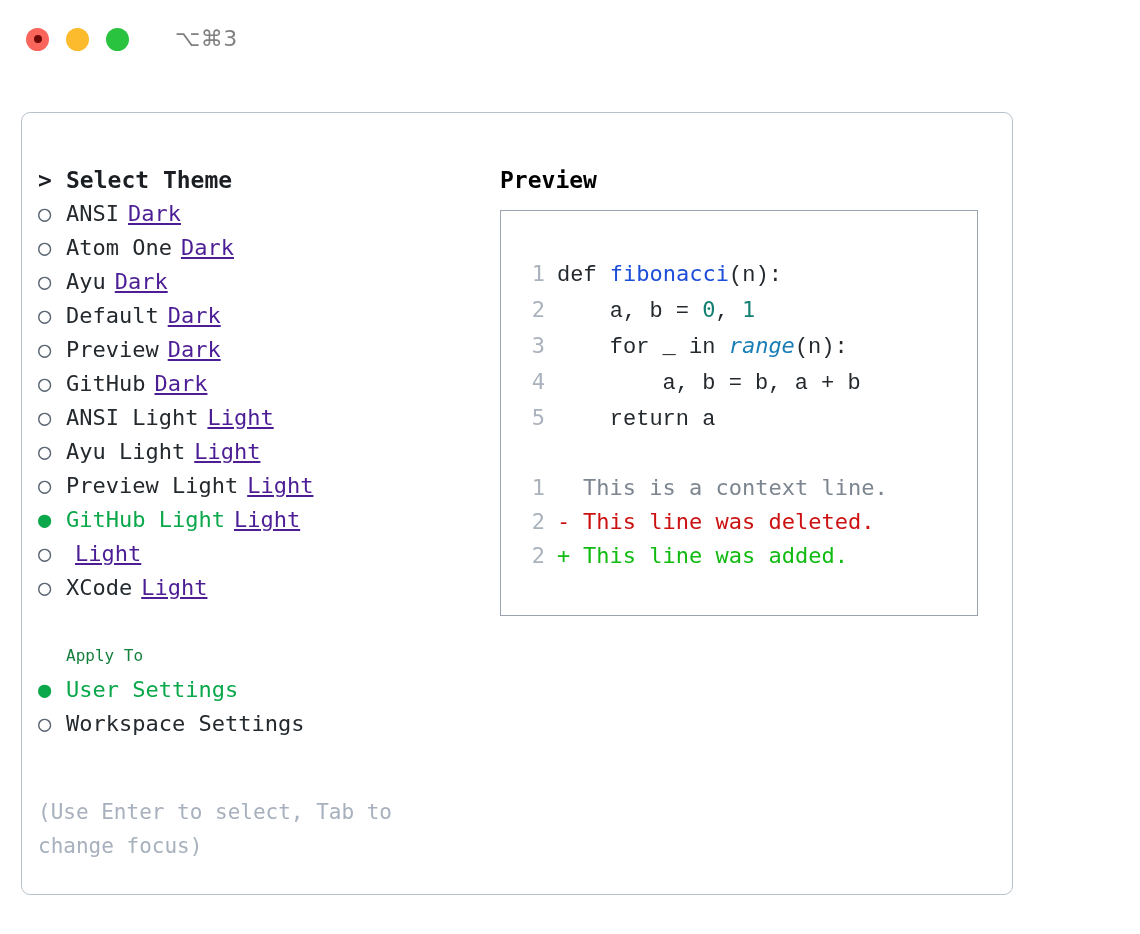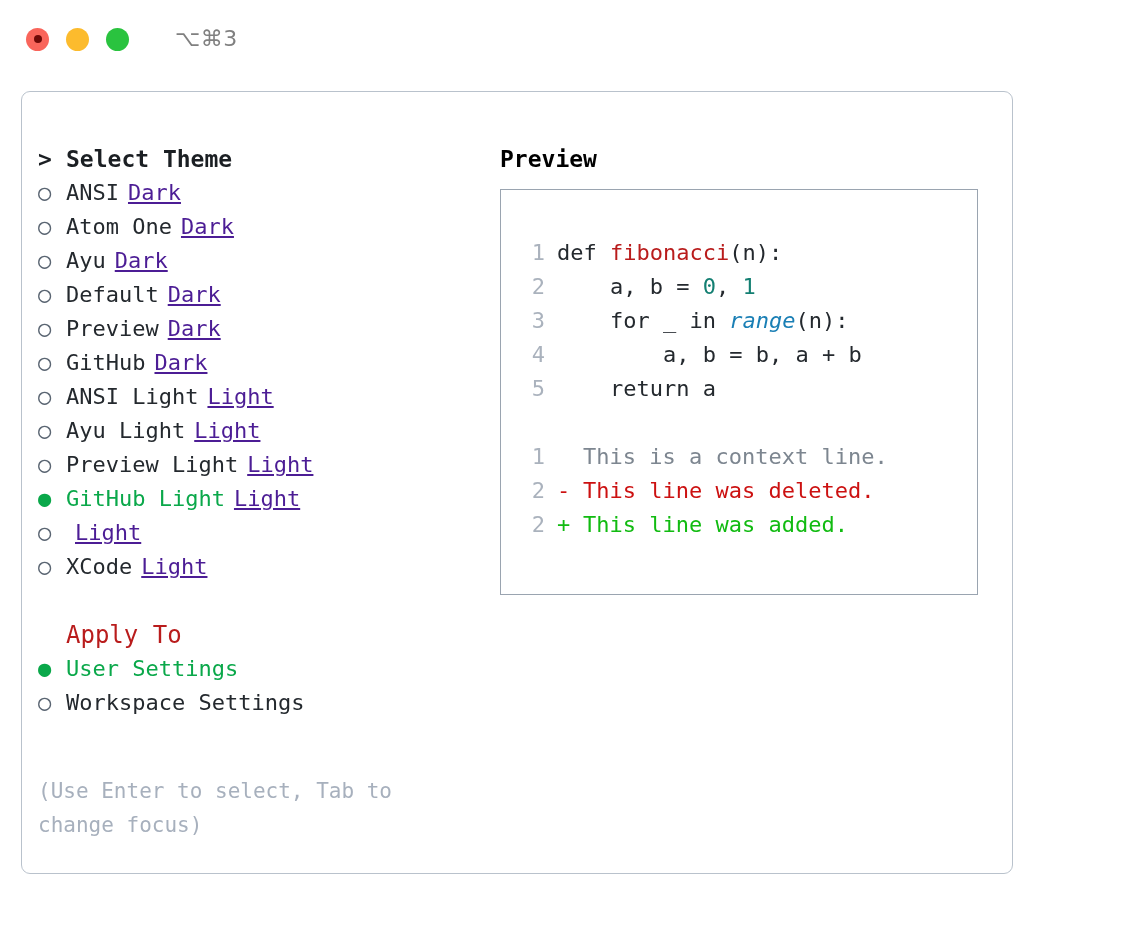--- a/index.html
+++ b/index.html
@@ -63,21 +63,21 @@
     font-size: 22px;
     font-family: "DejaVu Sans", "Liberation Sans", sans-serif;
     letter-spacing: 0.5px;
     line-height: 1;
   }
 
   
   #main-panel {
     position: absolute;
     left: 21px;
-    top: 91px;
+    top: 112px;
     width: 992px;
     height: 783px;
     border: 1.5px solid #b9c2cc;
     border-radius: 9px;
     box-sizing: border-box;
     background: #ffffff;
   }
 
   #panel-body {
     position: absolute;
@@ -124,23 +124,23 @@
   .theme-row.selected .dot { color: #0aa84a; }
   .theme-row .label { }
   .theme-row .tag {
     color: #4c1d95;
     margin-left: 9px;
     text-decoration: underline;
   }
 
   #apply-section { margin-top: 34px; }
   .apply-heading {
-    font-size: 24px;
-    line-height: 34px;
-    color: #b91c1c;
+    font-size: 16px;
+    line-height: 34px;
+    color: #15803d;
     white-space: pre;
     display: flex;
     align-items: baseline;
     text-align: center;
   }
   .apply-row {
     display: flex;
     align-items: baseline;
     font-size: 22px;
     line-height: 34px;
@@ -192,22 +192,22 @@
     white-space: pre;
   }
   .ln {
     display: inline-block;
     width: 26px;
     text-align: right;
     color: #aab2bd;
     flex: none;
     margin-right: 12px;
   }
-  .tok-plain   { color: #24292e; }
-  .tok-func    { color: #b91c1c; }
+  .tok-plain   { color: #24292e; font-family: Liberation Mono, monospace; }
+  .tok-func    { color: #1d4ed8; }
   .tok-builtin { color: #1a7fb5; font-style: italic; }
   .tok-number  { color: #137f72; }
   .diff-gap { height: 34px; }
   .diff-line { display: flex; align-items: baseline; font-size: 22px; line-height: 34px; white-space: pre; }
   .diff-sign { display: inline-block; width: 26px; flex: none; }
   .diff-ctx  { color: #7d8690; }
   .diff-del  { color: #cc1111; }
   .diff-add  { color: #11bb11; }
 </style>
 </head>

